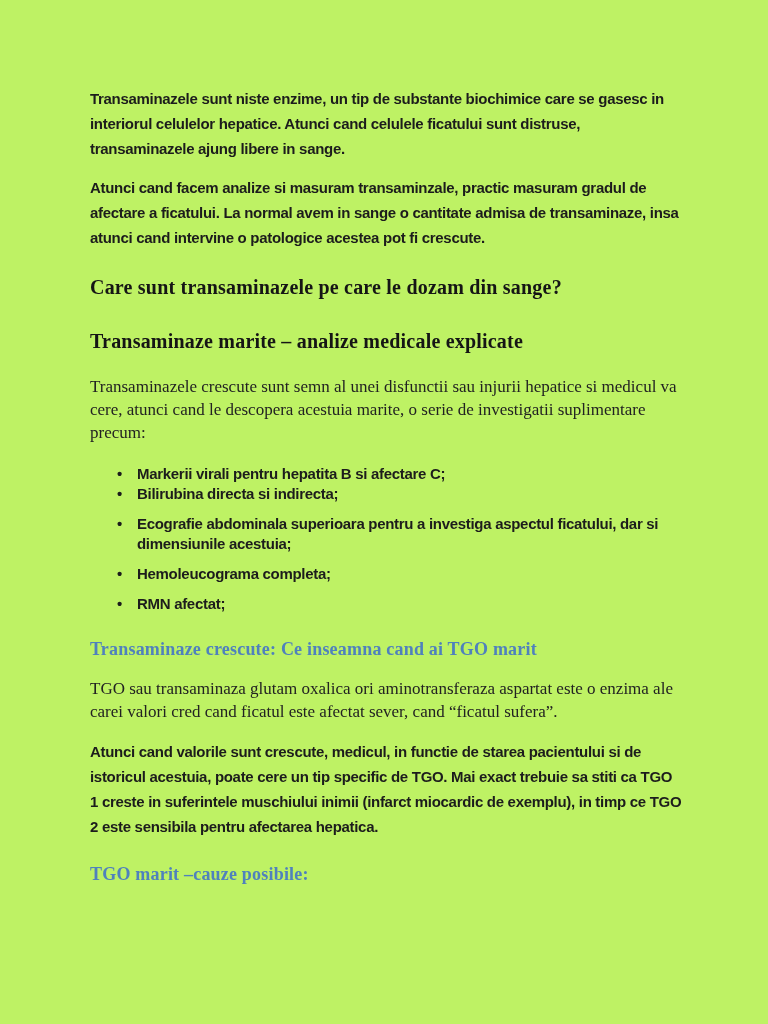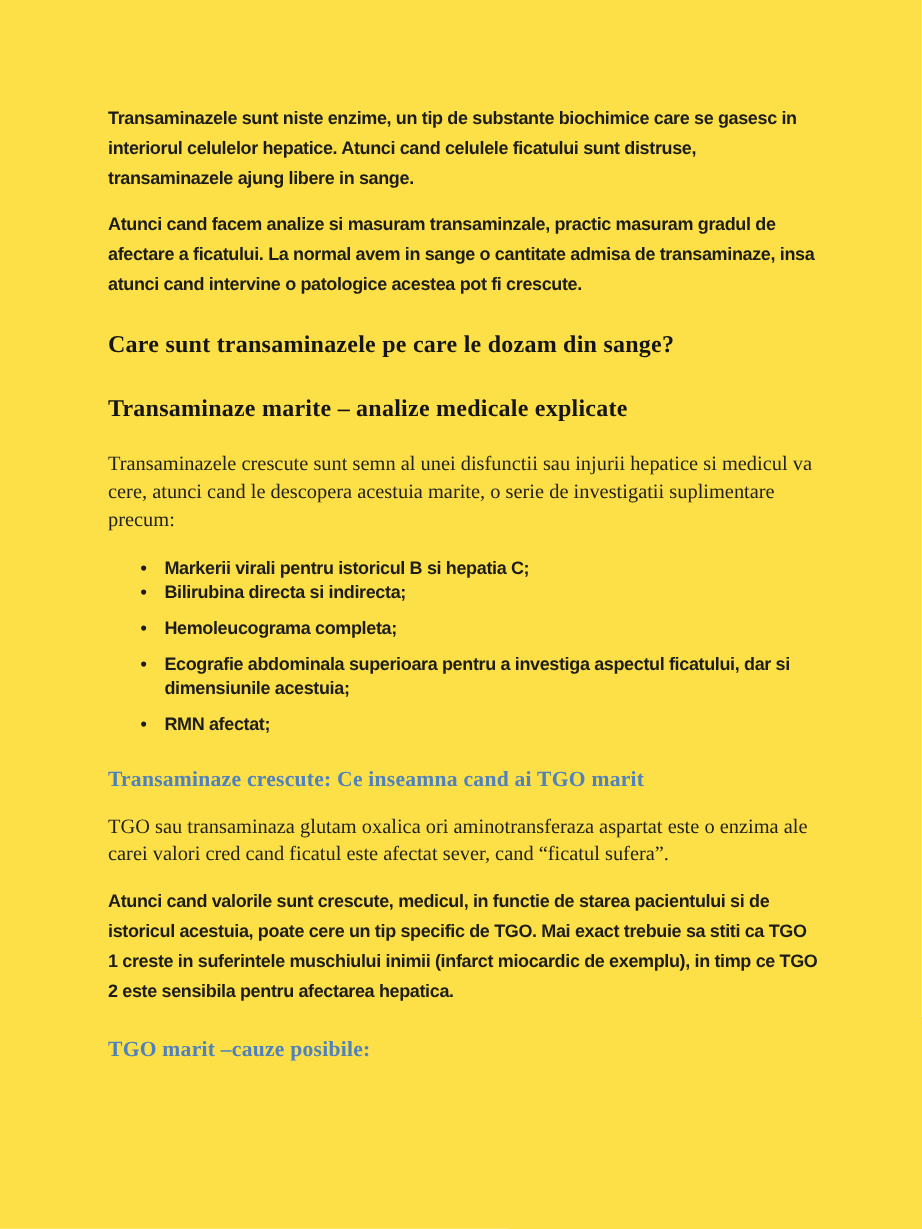--- a/index.html
+++ b/index.html
@@ -10,21 +10,21 @@
   body {
     width: 768px;
     height: 1024px;
     overflow: hidden;
     color: #1a1a1a;
   }
   .page {
     position: relative;
     width: 768px;
     height: 1024px;
-    background: #fde047;
+    background: #bef264;
     box-sizing: border-box;
     padding: 86px 86px 0 90px;
   }
   
   .p-sans {
     font-family: "Liberation Sans", "DejaVu Sans", sans-serif;
     font-weight: 700;
     font-size: 15px;
     line-height: 25px;
     letter-spacing: -0.3px;
@@ -95,24 +95,24 @@
   <p class="p-sans">Atunci cand facem analize si masuram transaminzale, practic masuram gradul de afectare a ficatului. La normal avem in sange o cantitate admisa de transaminaze, insa atunci cand intervine o patologice acestea pot fi crescute.</p>
 
   <h1 class="h-serif">Care sunt transaminazele pe care le dozam din sange?</h1>
 
 
   <h1 class="h-serif">Transaminaze marite – analize medicale explicate</h1>
 
   <p class="p-serif">Transaminazele crescute sunt semn al unei disfunctii sau injurii hepatice si medicul va cere, atunci cand le descopera acestuia marite, o serie de investigatii suplimentare precum:</p>
 
   <ul class="blist">
-    <li>Markerii virali pentru istoricul B si hepatia C;</li>
+    <li>Markerii virali pentru hepatita B si afectare C;</li>
     <li>Bilirubina directa si indirecta;</li>
+    <li class="gap">Ecografie abdominala superioara pentru a investiga aspectul ficatului, dar si dimensiunile acestuia;</li>
     <li class="gap">Hemoleucograma completa;</li>
-    <li class="gap">Ecografie abdominala superioara pentru a investiga aspectul ficatului, dar si dimensiunile acestuia;</li>
     <li class="gap">RMN afectat;</li>
   </ul>
 
   <h3 class="h-blue" style="color: rgb(79, 129, 189);">Transaminaze crescute: Ce inseamna cand ai TGO marit</h3>
 
   <p class="p-serif">TGO sau transaminaza glutam oxalica ori aminotransferaza aspartat este o enzima ale carei valori cred cand ficatul este afectat sever, cand “ficatul sufera”.</p>
 
   <p class="p-sans">Atunci cand valorile sunt crescute, medicul, in functie de starea pacientului si de istoricul acestuia, poate cere un tip specific de TGO. Mai exact trebuie sa stiti ca TGO 1 creste in suferintele muschiului inimii (infarct miocardic de exemplu), in timp ce TGO 2 este sensibila pentru afectarea hepatica.</p>
 
   <h3 class="h-blue" style="margin-bottom: 8px; color: rgb(79, 129, 189);">TGO marit –cauze posibile:</h3>

